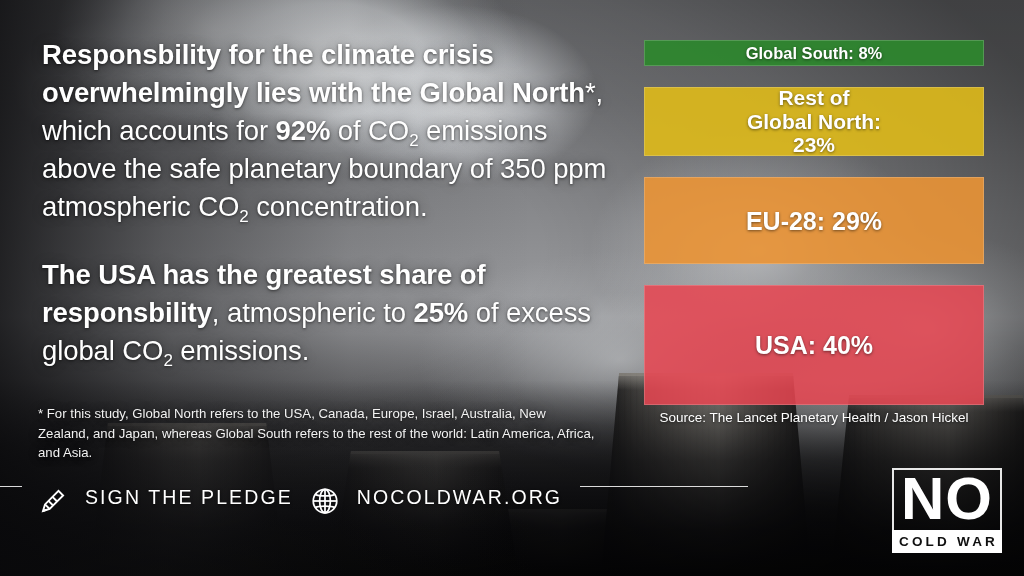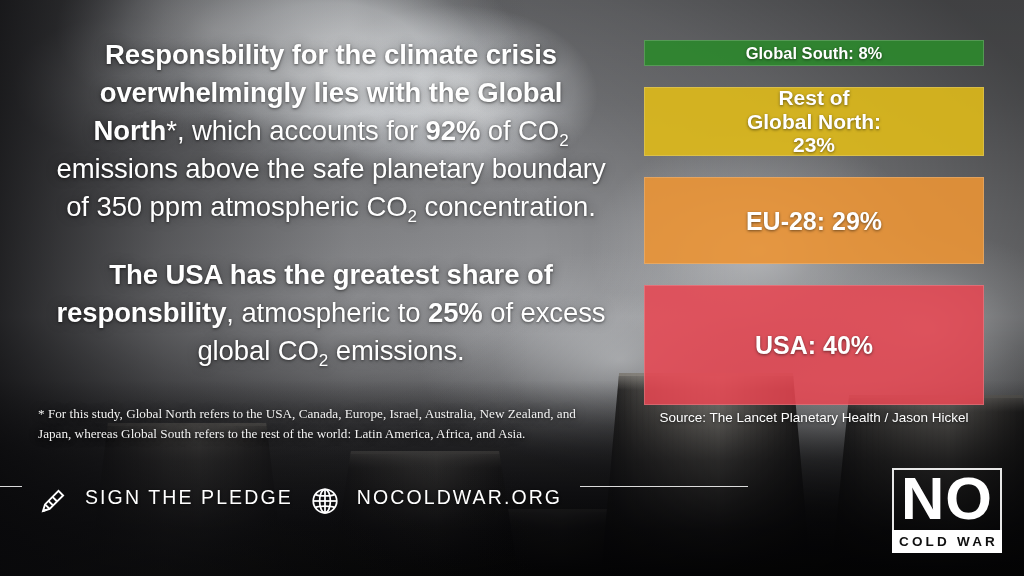--- a/index.html
+++ b/index.html
@@ -80,41 +80,39 @@
     left: 38px;
     top: 36px;
     width: 570px;
     color: #fff;
     text-shadow: 0 1px 3px rgba(0,0,0,.55), 0 0 12px rgba(0,0,0,.35);
   }
   .para {
     font-size: 27.5px;
     line-height: 38px;
     letter-spacing: -0.1px;
-    margin: 0 0 4px 16px;
-    text-align: center;
+    margin: 0 0 4px 4px;
   }
   .para.second { margin-top: 30px; }
   .para b { font-weight: 700; }
   .para .light { font-weight: 400; }
   sub {
     font-size: 0.62em;
     vertical-align: baseline;
     position: relative;
     top: .36em;
     line-height: 0;
   }
   .footnote {
     margin-top: 34px;
     font-size: 13.2px;
     line-height: 19.5px;
     font-weight: 400;
     color: #f2f2f2;
     max-width: 560px;
-    font-family: Liberation Serif, serif;
   }
 
   
   .chart {
     position: absolute;
     left: 644px;
     top: 40px;
     width: 340px;
     height: 365px;
     display: flex;

